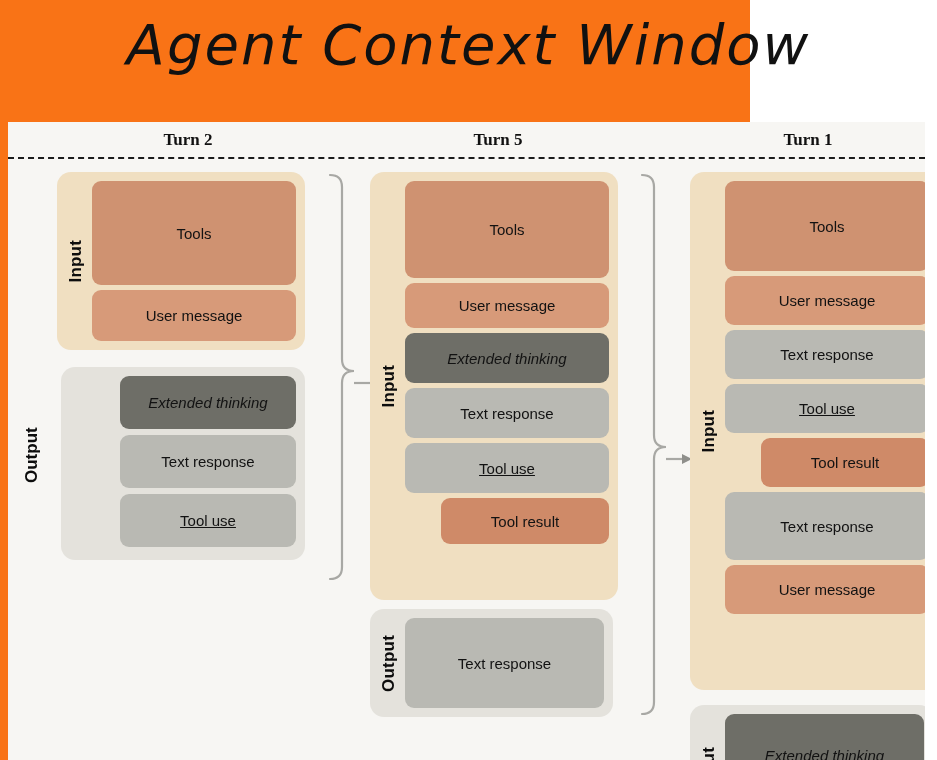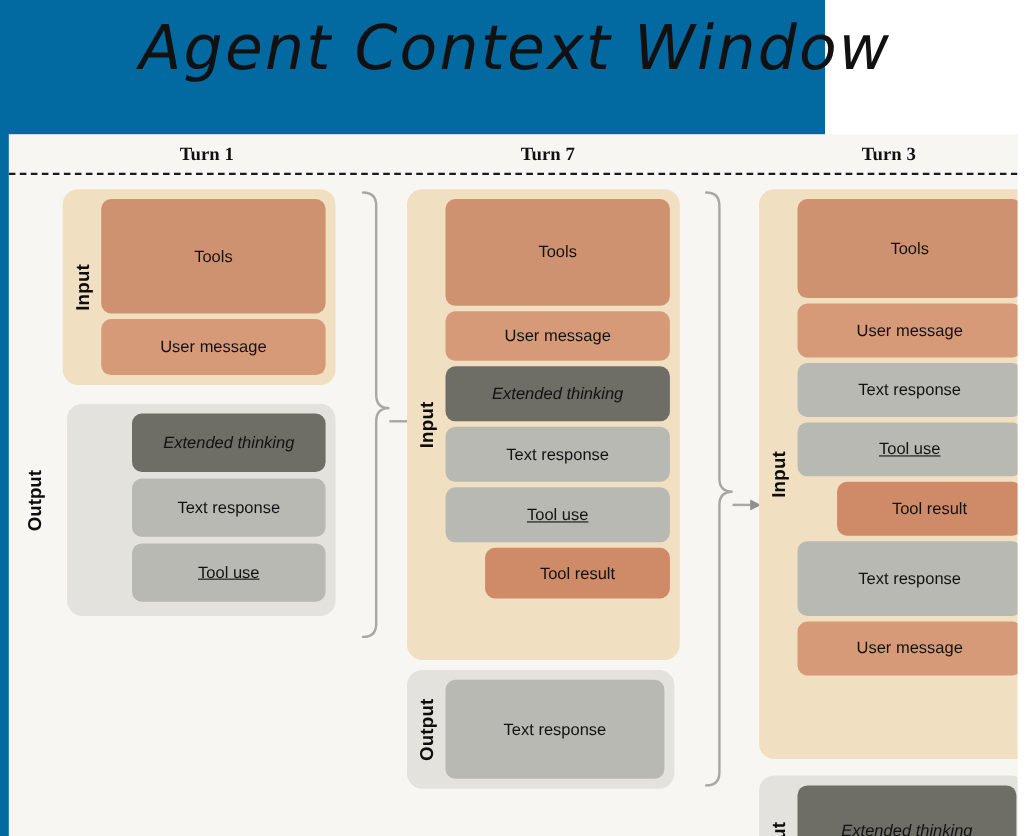--- a/index.html
+++ b/index.html
@@ -10,21 +10,21 @@
     height: 760px;
     overflow: hidden;
     background: #ffffff;
     font-family: "Liberation Sans", sans-serif;
   }
 
   #root {
     position: relative;
     width: 750px;
     height: 760px;
-    background: #0369a1;
+    background: #f97316;
   }
 
   
   .title {
     position: absolute;
     top: 12px;
     left: 0;
     width: 937px;
     text-align: center;
     font-family: "DejaVu Sans", sans-serif;
@@ -134,23 +134,23 @@
 </style>
 </head>
 <body>
 
 <div id="root">
 
   <div class="title">Agent Context Window</div>
 
   <div class="panel">
 
-    <div class="turn-head" style="left:50px;width:260px;">Turn 1</div>
-    <div class="turn-head" style="left:360px;width:260px;">Turn 7</div>
-    <div class="turn-head" style="left:670px;width:260px;">Turn 3</div>
+    <div class="turn-head" style="left:50px;width:260px;">Turn 2</div>
+    <div class="turn-head" style="left:360px;width:260px;">Turn 5</div>
+    <div class="turn-head" style="left:670px;width:260px;">Turn 1</div>
 
     <div class="divider"></div>
 
     <div class="group input" style="left:49px; top:50px; width:248px; height:178px; padding:9px;">
       <div class="group-label">Input</div>
       <div class="blocks" style="gap:5px; padding-left:6px;">
         <div class="block c-tools" style="height:104px;">Tools</div>
         <div class="block c-user" style="height:51px;">User message</div>
       </div>
     </div>

